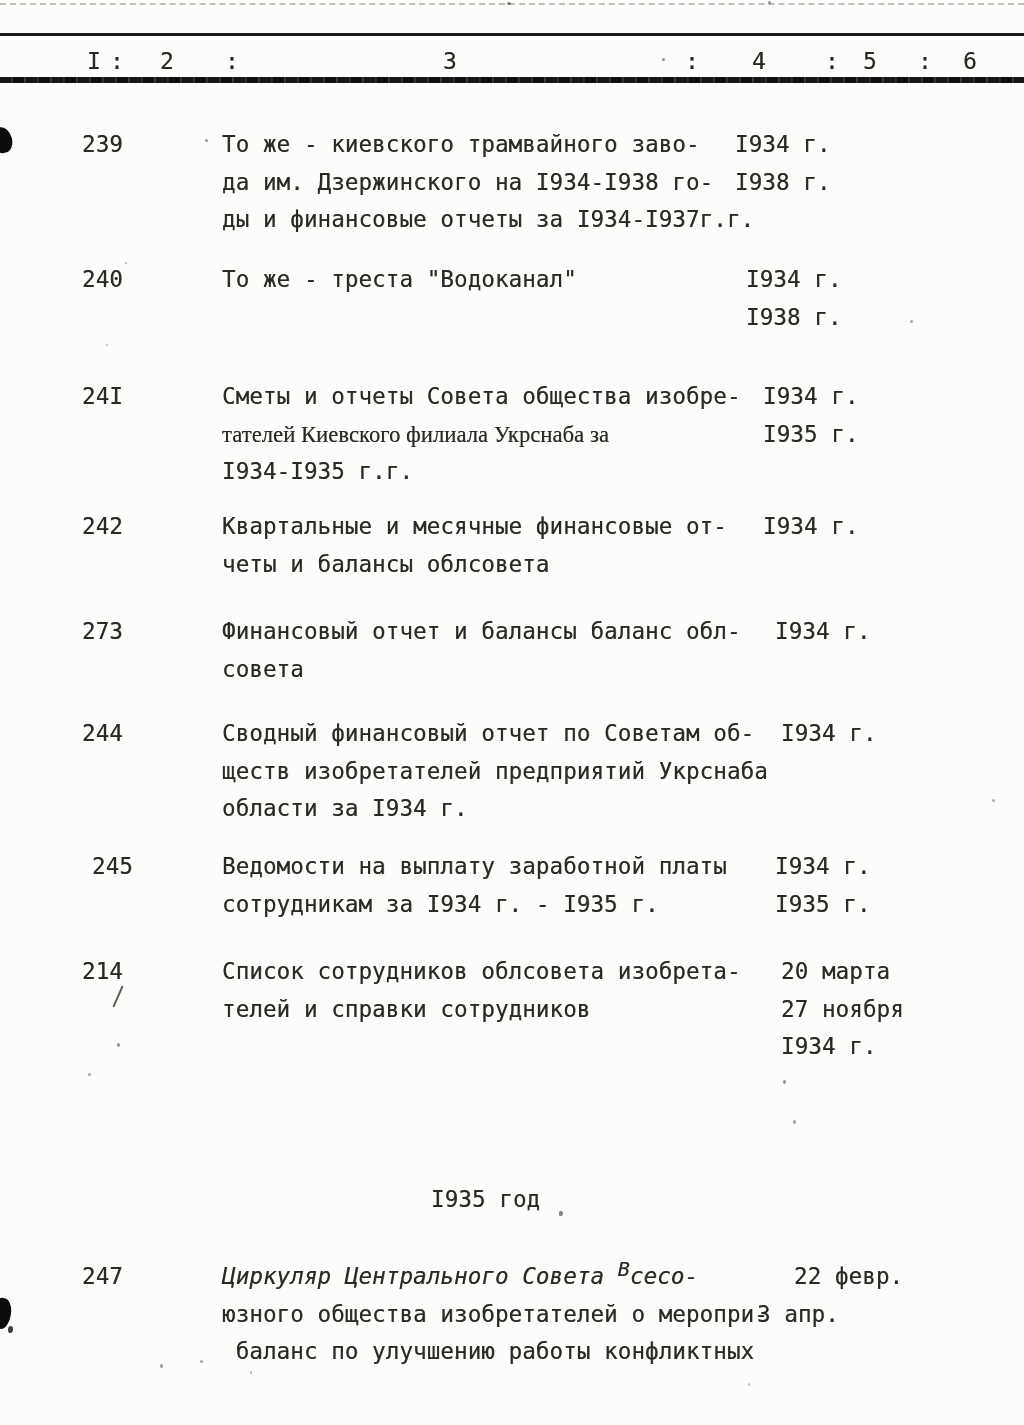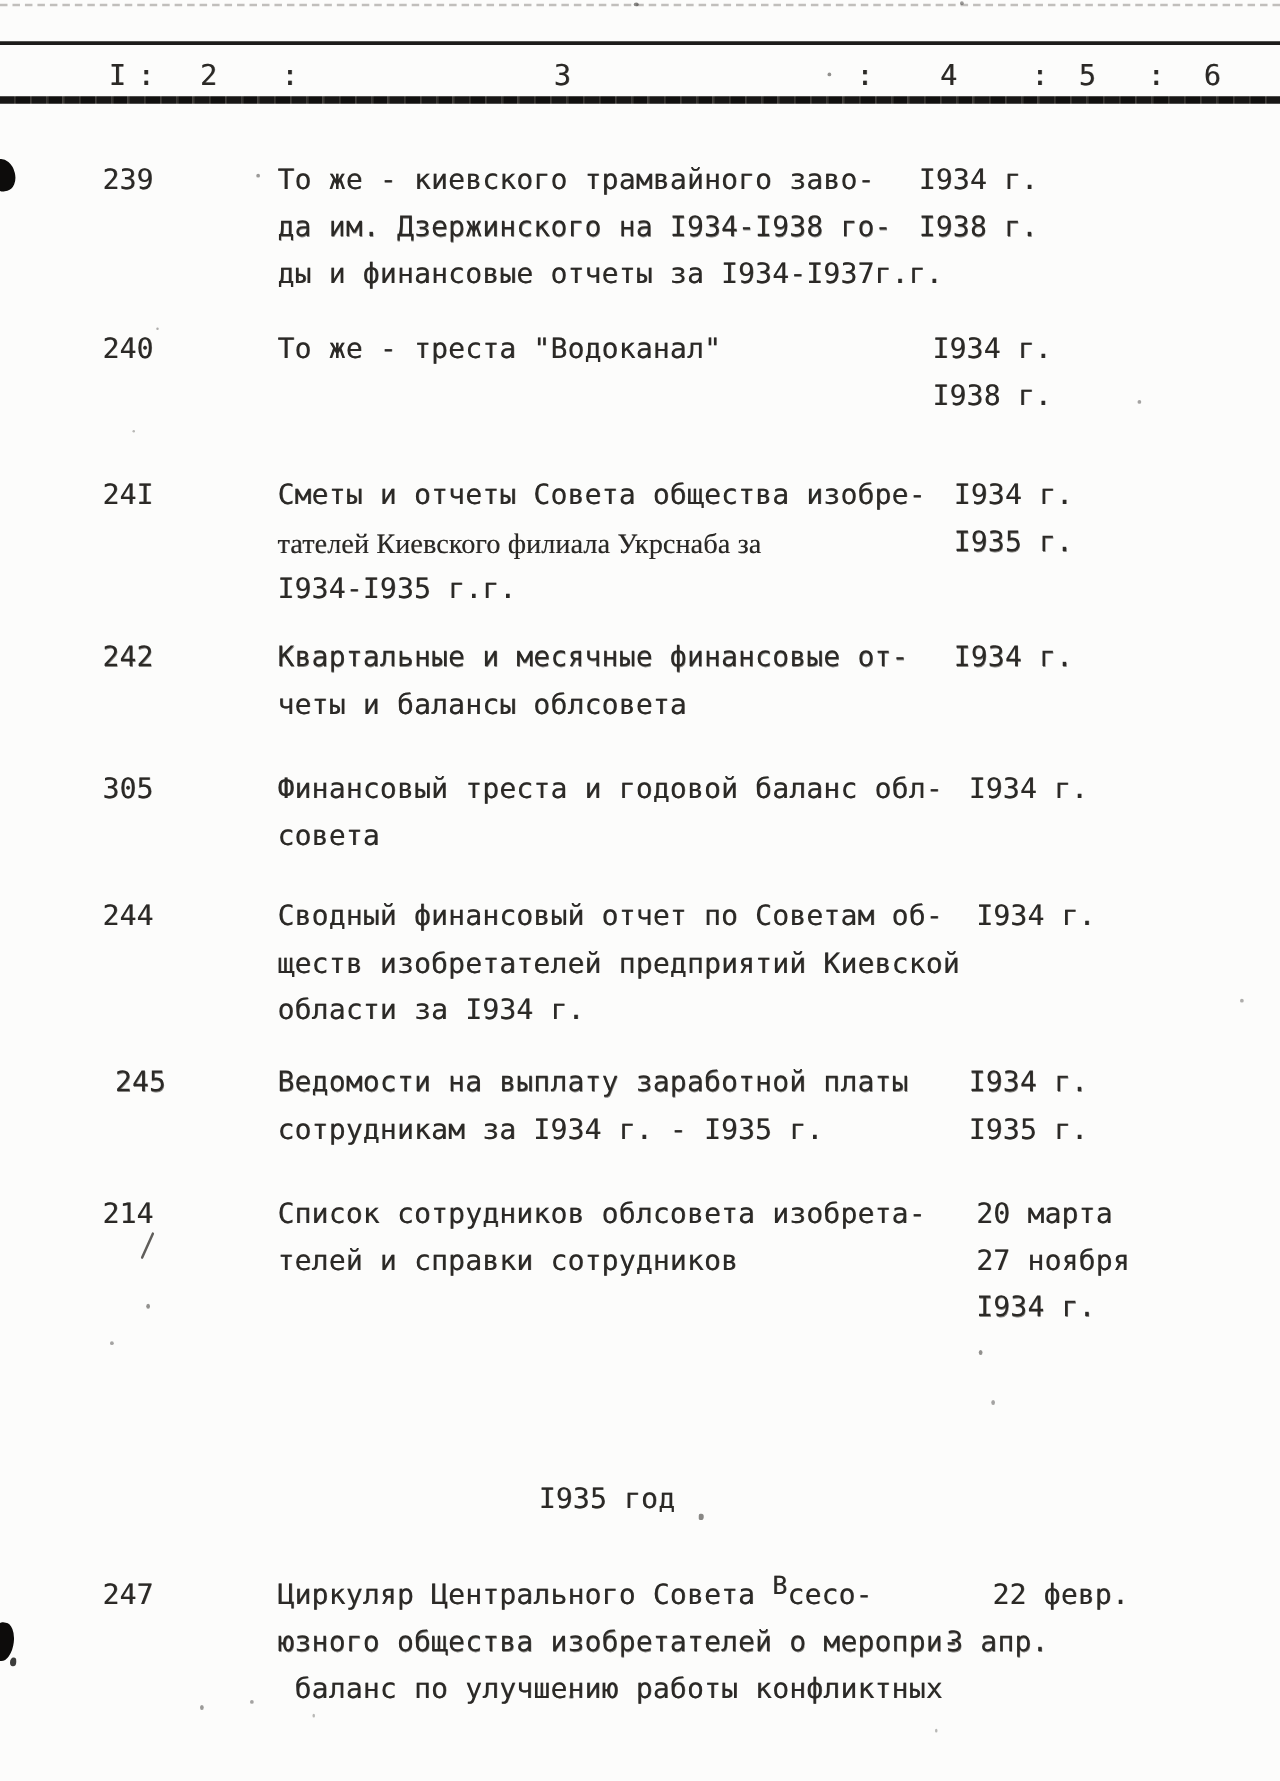--- a/index.html
+++ b/index.html
@@ -86,42 +86,42 @@
       <div class="t" style="left: 82px; top: 383px;">24I</div>
       <div class="t" style="left: 222px; top: 383px;">Сметы и отчеты Совета общества изобре-</div>
       <div class="t" style="left: 763px; top: 383px;">I934 г.</div>
       <div class="t" style="left: 222px; top: 420.5px; font-family: Liberation Serif, serif;">тателей Киевского филиала Укрснаба за</div>
       <div class="t" style="left: 763px; top: 420.5px;">I935 г.</div>
       <div class="t" style="left: 222px; top: 458px;">I934-I935 г.г.</div>
       <div class="t" style="left: 82px; top: 513px;">242</div>
       <div class="t" style="left: 222px; top: 513px;">Квартальные и месячные финансовые от-</div>
       <div class="t" style="left: 763px; top: 513px;">I934 г.</div>
       <div class="t" style="left: 222px; top: 550.5px;">четы и балансы облсовета</div>
-      <div class="t" style="left: 82px; top: 618px;">305</div>
-      <div class="t" style="left: 222px; top: 618px;">Финансовый треста и годовой баланс обл-</div>
+      <div class="t" style="left: 82px; top: 618px;">273</div>
+      <div class="t" style="left: 222px; top: 618px;">Финансовый отчет и балансы баланс обл-</div>
       <div class="t" style="left: 775px; top: 618px;">I934 г.</div>
       <div class="t" style="left: 222px; top: 655.5px;">совета</div>
       <div class="t" style="left: 82px; top: 720px;">244</div>
       <div class="t" style="left: 222px; top: 720px;">Сводный финансовый отчет по Советам об-</div>
       <div class="t" style="left: 781px; top: 720px;">I934 г.</div>
-      <div class="t" style="left: 222px; top: 757.5px;">ществ изобретателей предприятий Киевской</div>
+      <div class="t" style="left: 222px; top: 757.5px;">ществ изобретателей предприятий Укрснаба</div>
       <div class="t" style="left: 222px; top: 795px;">области за I934 г.</div>
       <div class="t" style="left: 92px; top: 853px;">245</div>
       <div class="t" style="left: 222px; top: 853px;">Ведомости на выплату заработной платы</div>
       <div class="t" style="left: 775px; top: 853px;">I934 г.</div>
       <div class="t" style="left: 222px; top: 890.5px; text-align: center;">сотрудникам за I934 г. - I935 г.</div>
       <div class="t" style="left: 775px; top: 890.5px;">I935 г.</div>
       <div class="t" style="left: 82px; top: 958px;">214</div>
       <div class="t" style="left: 222px; top: 958px;">Список сотрудников облсовета изобрета-</div>
       <div class="t" style="left: 781px; top: 958px;">20 марта</div>
       <div class="t" style="left: 222px; top: 995.5px;">телей и справки сотрудников</div>
       <div class="t" style="left: 781px; top: 995.5px;">27 ноября</div>
       <div class="t" style="left: 781px; top: 1033px;">I934 г.</div>
       <div class="t" style="left: 82px; top: 1263px;">247</div>
-      <div class="t" style="left: 222px; top: 1263px;">Циркуляр Центрального Совета <span class="sup">В</span>сесо-</div>
+      <div class="t" style="left: 222px; top: 1263px; font-style: italic;">Циркуляр Центрального Совета <span class="sup">В</span>сесо-</div>
       <div class="t" style="left: 794px; top: 1263px;">22 февр.</div>
       <div class="t" style="left: 222px; top: 1300.5px;">юзного общества изобретателей о меропри-</div>
       <div class="t" style="left: 757px; top: 1300.5px;">3 апр.</div>
       <div class="t" style="left: 222px; top: 1338px;"> баланс по улучшению работы конфликтных</div>
     </div>
 
   <div class="t heading">I935 год</div>
 
   <div class="blob" style="left:-7px;top:127px;width:19px;height:26px;border-radius:55% 62% 58% 48%;transform:rotate(-14deg);"></div>
   <div class="blob" style="left:-6px;top:1298px;width:17px;height:31px;border-radius:46% 58% 62% 42%;transform:rotate(7deg);"></div>

